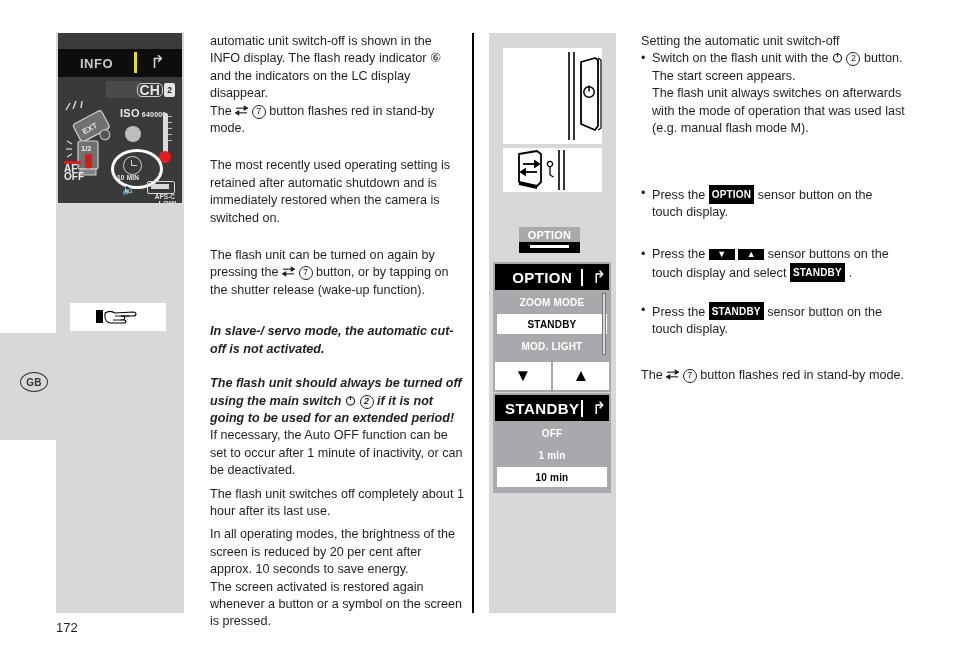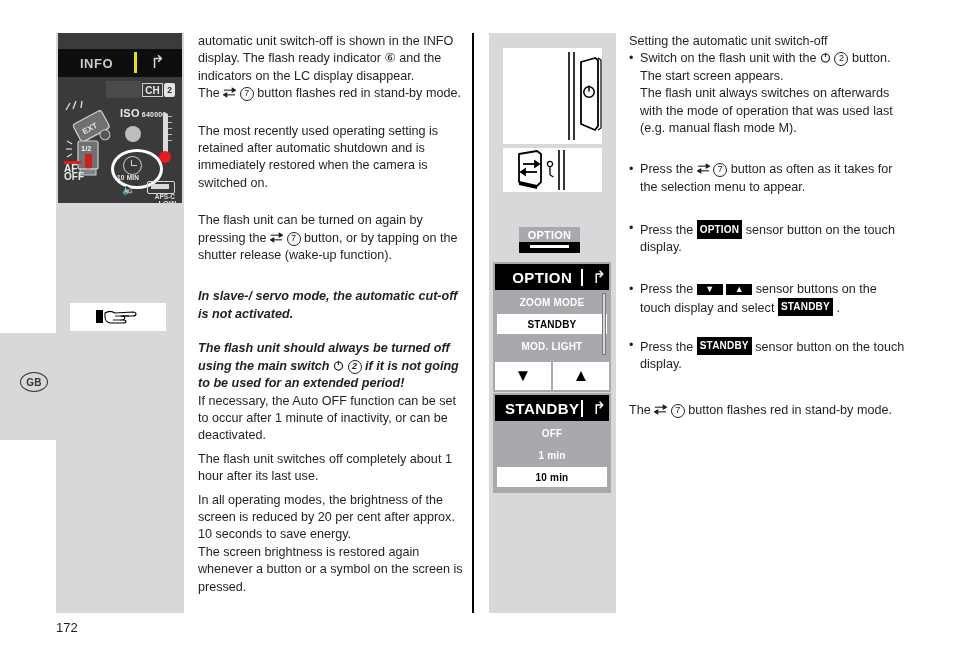--- a/index.html
+++ b/index.html
@@ -128,22 +128,22 @@
     color: #d5d5d5;
     line-height: 21px;
   }
   .info-body { position: absolute; left:0; top:44px; width:100%; height:126px; background:#3a3a3a; }
 
   .ch-box {
     position:absolute; right:7px; top:6px;
     display:flex; align-items:stretch; height:14px;
   }
   .ch-box .ch-t {
-    border:1.3px solid #cfcfcf; color:#e4e4e4; font-size:10px; font-weight:bold;
-    padding:0 2px; display:flex; align-items:center; border-radius:0;
+    border:1.3px solid #cfcfcf; color:#e4e4e4; font-size:14px; font-weight:bold;
+    padding:0 2px; display:flex; align-items:center; border-radius:5px;
   }
   .ch-box .ch-n {
     background:#e4e4e4; color:#2a2a2a; font-size:8.5px; font-weight:bold;
     padding:0 3px; margin-left:1.5px; display:flex; align-items:center; border-radius:2px;
   }
   .dark-patch { position:absolute; left:48px; top:4px; width:35px; height:17px; background:#4a4a4a; }
 
   .flashhead {
     position:absolute; left:6px; top:22px; width:54px; height:82px;
   }
@@ -250,21 +250,21 @@
   
   .col-text {
     position:absolute;
     font-size:12.6px;
     line-height:17.4px;
     color:#231f20;
   }
   .col-left-text { left:194px; top:33px; width:270px; }
   .col-right-text { left:625px; top:33px; width:280px; }
 
-  .col-text p { margin:0 0 0 4px; }
+  .col-text p { margin:0 0 0 16px; }
   .gap-sm { height:17px; }
   .gap-md { height:20px; }
   .gap-lg { height:24px; }
   .bold-italic { font-weight:bold; font-style:italic; }
   .head { font-weight:normal; font-size:12.6px; margin-bottom:6px; }
   .bullet { position:relative; padding-left:11px; }
   .bullet:before {
     content:"\2022"; position:absolute; left:0; top:0;
   }
   .inline-tag {
@@ -488,45 +488,35 @@
       <span>The flash unit should always be turned off using the main switch </span><svg class="pwr" viewBox="0 0 12 12">
           <circle cx="6" cy="6.6" r="4.4" fill="none" stroke="#231f20" stroke-width="1.3"></circle>
           <line x1="6" y1="1" x2="6" y2="5.6" stroke="#231f20" stroke-width="1.3"></line>
         </svg> <span class="circnum">2</span><span> if it is not going to be used for an extended period!</span>
     </p>
     <p>If necessary, the Auto OFF function can be set to occur after 1 minute of inactivity, or can be deactivated.</p>
     <div style="height:6px"></div>
     <p>The flash unit switches off completely about 1 hour after its last use.</p>
     <div style="height:6px"></div>
     <p>In all operating modes, the brightness of the screen is reduced by 20 per cent after approx. 10 seconds to save energy.</p>
-    <p>The screen brightness is restored again whenever a button or a symbol on the screen is pressed.</p>
+    <p>The screen activated is restored again whenever a button or a symbol on the screen is pressed.</p>
   </div>
 
   <div class="col-text col-right-text">
     <p class="head">Setting the automatic unit switch-off</p>
 
     <p class="bullet">
       <span>Switch on the flash unit with the </span><svg class="pwr" viewBox="0 0 12 12">
           <circle cx="6" cy="6.6" r="4.4" fill="none" stroke="#231f20" stroke-width="1.3"></circle>
           <line x1="6" y1="1" x2="6" y2="5.6" stroke="#231f20" stroke-width="1.3"></line>
         </svg> <span class="circnum">2</span><span> button. The start screen appears.</span><br>
       <span>The flash unit always switches on afterwards with the mode of operation that was used last (e.g. manual flash mode M).</span>
     </p>
     <div class="gap-lg"></div>
 
-    <p class="bullet">
-      <span>Press the </span><svg class="swap" viewBox="0 0 14 11">
-          <g stroke="#231f20" stroke-width="1.2" fill="#231f20">
-            <line x1="1" y1="3" x2="10" y2="3"></line>
-            <polygon points="10,1 13.5,3 10,5"></polygon>
-            <line x1="13" y1="8" x2="4" y2="8"></line>
-            <polygon points="4,6 0.5,8 4,10"></polygon>
-          </g>
-        </svg> <span class="circnum">7</span><span> button as often as it takes for the selection menu to appear.</span>
-    </p>
     <div class="gap-lg"></div>
 
     <p class="bullet">
       <span>Press the </span><span class="inline-tag">OPTION</span><span> sensor button on the touch display.</span>
     </p>
     <div class="gap-lg"></div>
 
     <p class="bullet">
       <span>Press the </span><span class="inline-arrow">▼</span> <span class="inline-arrow">▲</span><span> sensor buttons on the touch display and select </span><span class="inline-tag">STANDBY</span><span> .</span>
     </p>

